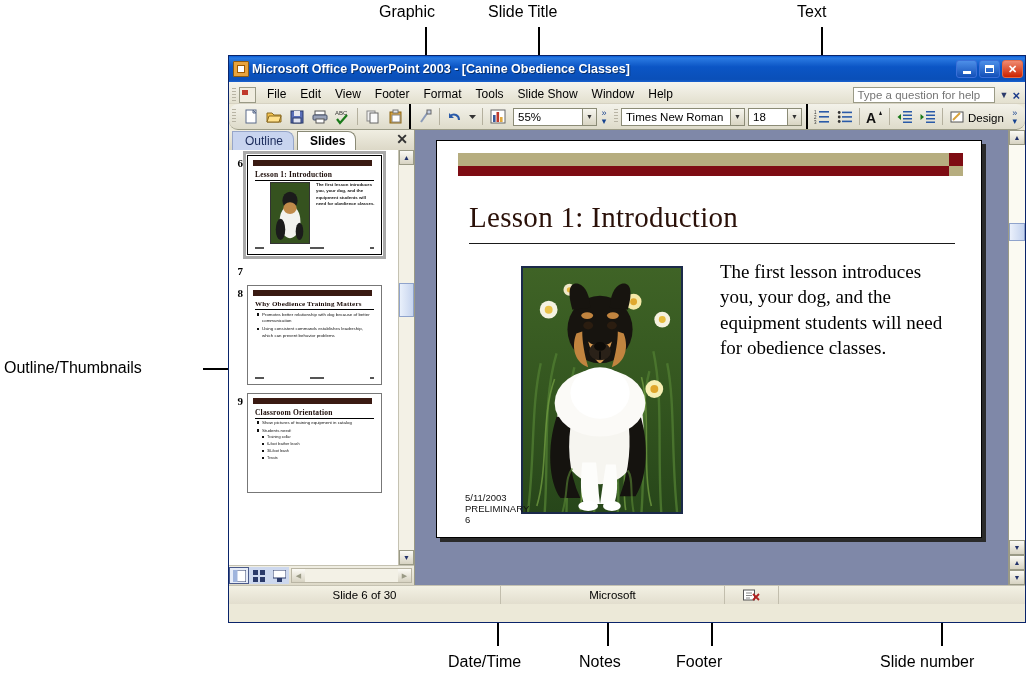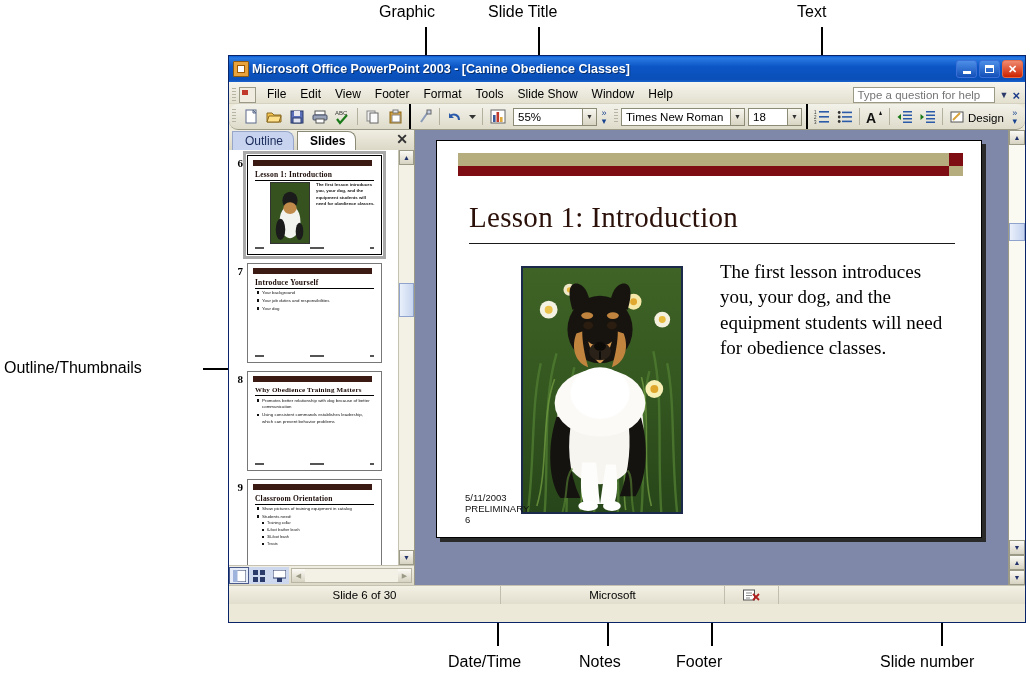--- a/index.html
+++ b/index.html
@@ -434,34 +434,20 @@
               <div class="tfoot">
                   <i style="width:9px"></i>
                   <i style="width:14px"></i>
                   <i style="width:4px"></i>
                 </div>
             </div>
           </div>
 
           <div class="thumbrow">
             <div class="thumbnum">7</div>
-            <div class="thumb">
-              <div class="hdrbar"></div>
-              <div class="ttitle">Introduce Yourself</div>
-              <ul class="tbul" style="top:26px;margin:0;padding:0;">
-                <li>Your background</li>
-                <li>Your job duties and responsibilities</li>
-                <li>Your dog</li>
-              </ul>
-              <div class="tfoot">
-                  <i style="width:9px"></i>
-                  <i style="width:14px"></i>
-                  <i style="width:4px"></i>
-                </div>
-            </div>
           </div>
 
           <div class="thumbrow">
             <div class="thumbnum">8</div>
             <div class="thumb">
               <div class="hdrbar"></div>
               <div class="ttitle" style="font-size:7px;">Why Obedience Training Matters</div>
               <ul class="tbul" style="top:26px;margin:0;padding:0;">
                 <li>Promotes better relationship with dog because of better communication</li>
                 <li>Using consistent commands establishes leadership, which can prevent behavior problems</li>

